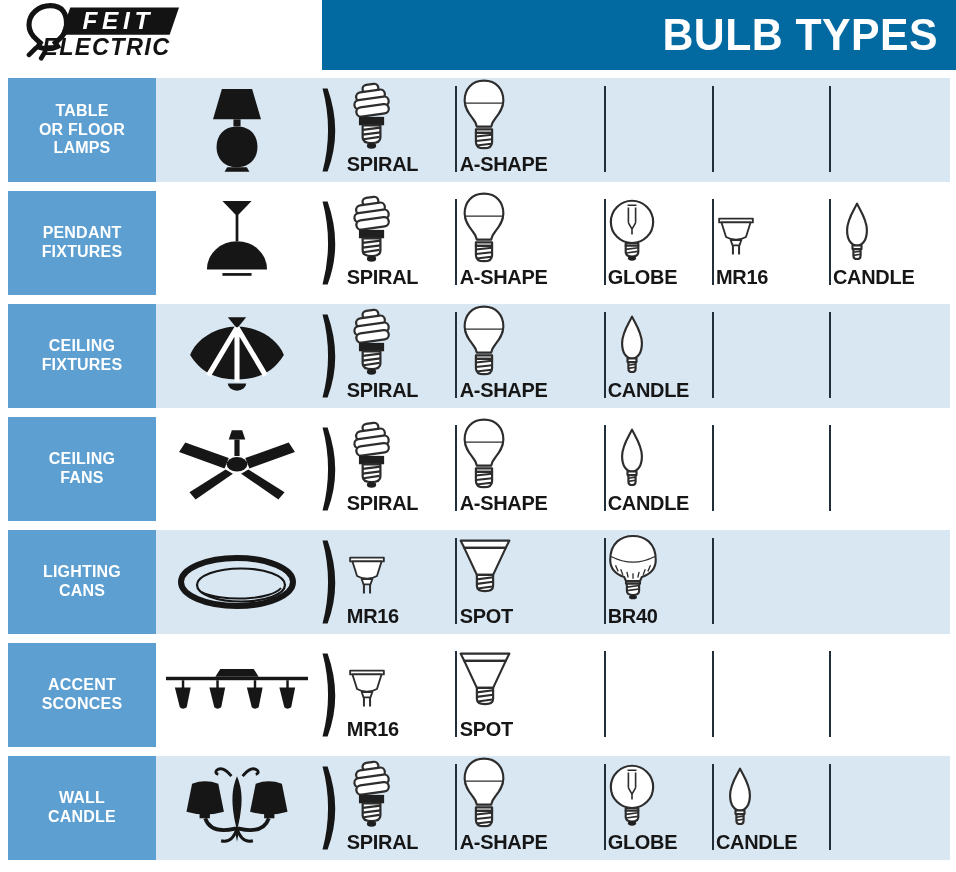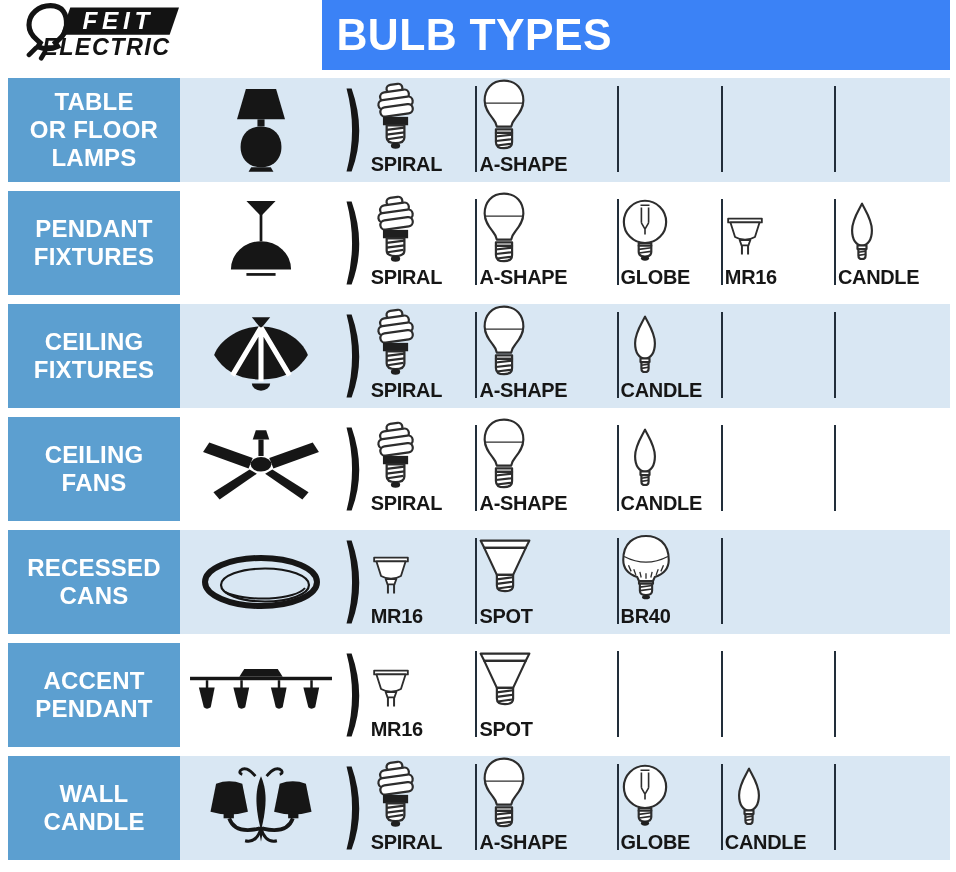--- a/index.html
+++ b/index.html
@@ -1,25 +1,25 @@
 <!DOCTYPE html>
 <html><head>
 <meta charset="utf-8">
 <style>
   html,body{margin:0;padding:0;background:#fff}
   .page{width:956px;height:872px;background:#fff;font-family:"Liberation Sans",sans-serif;overflow:hidden}
   .header{display:flex;height:70px}
   .logo-area{width:322px;display:flex;align-items:flex-start;padding:1px 0 0 14px;box-sizing:border-box}
-  .titlebar{flex:1;margin-right:6px;background:#3b82f6;display:flex;align-items:center;padding-right:18px}
+  .titlebar{flex:1;background:#0369a1;display:flex;align-items:center;justify-content:flex-end;padding-right:18px}
   .title{color:#fff;font-size:45px;font-weight:bold;letter-spacing:.5px;transform:scaleX(.95);transform-origin:right center;white-space:nowrap}
   .rows{padding:8px 6px 0 8px;display:flex;flex-direction:column;gap:9px}
   .row{height:104px;display:flex}
   .row.blue{background:#D9E7F3}
-  .labelbox{width:172px;background:#5C9FD0;color:#fff;display:flex;align-items:center;justify-content:center;
-    text-align:center;font-weight:bold;font-size:24px;line-height:1.18;white-space:pre-line;letter-spacing:.2px}
+  .labelbox{width:148px;background:#5C9FD0;color:#fff;display:flex;align-items:center;justify-content:center;
+    text-align:center;font-weight:bold;font-size:16px;line-height:1.18;white-space:pre-line;letter-spacing:.2px}
   .fixture{width:162px;display:flex;align-items:center;justify-content:center}
   .arrowcell{width:26px;display:flex;align-items:center;justify-content:center}
   .panel{flex:1;display:flex}
   .cell{position:relative;display:flex;flex-direction:column;justify-content:flex-end;
     padding-bottom:6px;box-sizing:border-box}
   .cell+.cell::before{content:"";position:absolute;left:-1px;top:8px;bottom:10px;width:2px;background:#222E3A}
   .c1{width:18.5%}.c2{width:24.5%}.c3{width:17.9%}.c4{width:19.3%}.c5{width:19.8%}
   .bl{font-weight:bold;font-size:21px;color:#161616;letter-spacing:-.3px;transform:scaleX(.95);margin-top:2px;white-space:nowrap}
   svg{display:block}
 </style>
@@ -354,21 +354,21 @@
               <use href="#sym-candle"></use>
             </svg>
           <div class="bl">CANDLE</div>
         </div>
         <div class="cell c4"></div>
         <div class="cell c5"></div>
       </div>
     </div>
 
     <div class="row blue">
-      <div class="labelbox">RECESSED
+      <div class="labelbox">LIGHTING
 CANS</div>
       <div class="fixture">
         <svg width="124" height="60">
             <use href="#sym-recessed-can"></use>
           </svg>
       </div>
       <div class="arrowcell">
         <svg width="22" height="96">
             <use href="#sym-arrow"></use>
           </svg>
@@ -391,21 +391,21 @@
               <use href="#sym-br40"></use>
             </svg>
           <div class="bl">BR40</div>
         </div>
         <div class="cell c5"></div>
       </div>
     </div>
 
     <div class="row">
       <div class="labelbox">ACCENT
-PENDANT</div>
+SCONCES</div>
       <div class="fixture">
         <svg width="148" height="69">
             <use href="#sym-track-light"></use>
           </svg>
       </div>
       <div class="arrowcell">
         <svg width="22" height="96">
             <use href="#sym-arrow"></use>
           </svg>
       </div>

